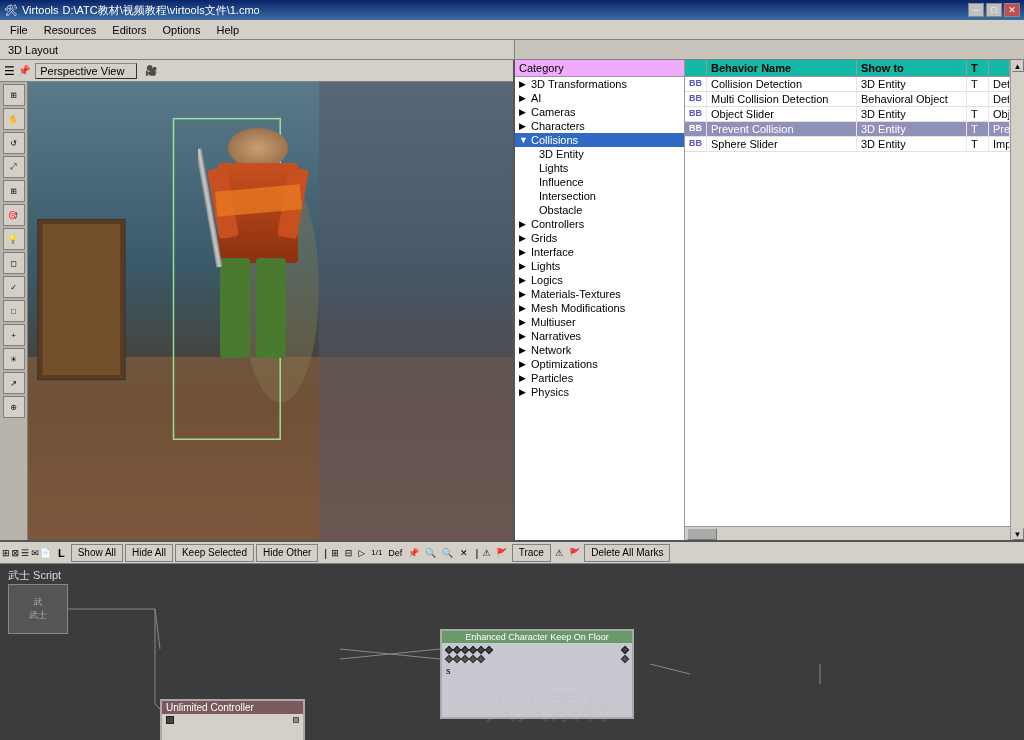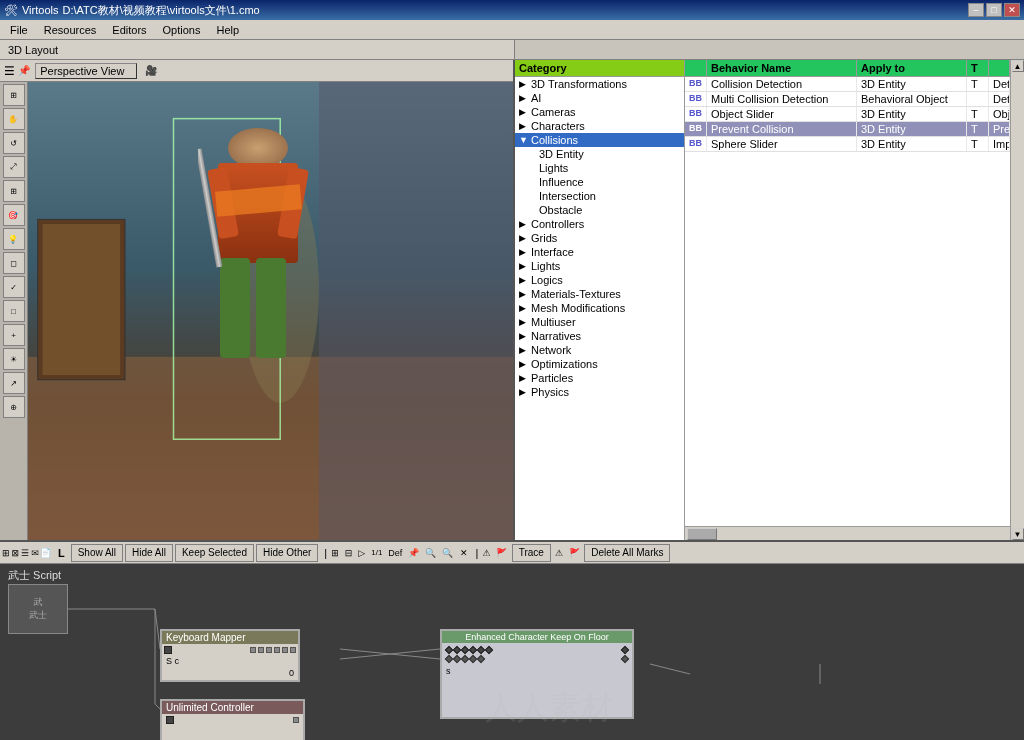--- a/index.html
+++ b/index.html
@@ -37,29 +37,29 @@
     .bb-tab { padding: 2px 12px; font-size: 11px; cursor: pointer; border-right: 1px solid #999; display: flex; align-items: center; }
     .bb-tab.active { background: #d4d0c8; border-bottom: 1px solid #d4d0c8; font-weight: bold; }
     .bb-tab.inactive { background: #bab6ae; color: #666; }
 
     
     #bb-content { flex: 1; display: flex; overflow: hidden; }
     #bb-tree { width: 170px; border-right: 1px solid #999; overflow-y: auto; background: #fff; }
     #bb-table { flex: 1; overflow: auto; background: #fff; }
 
     
-    .tree-header { background: #84cc16; padding: 2px 4px; font-size: 11px; font-weight: bold; border-bottom: 1px solid #999; display: flex; gap: 40px; }
+    .tree-header { background: #f0abfc; padding: 2px 4px; font-size: 11px; font-weight: normal; border-bottom: 1px solid #999; display: flex; gap: 40px; }
     .tree-item { padding: 1px 4px; font-size: 11px; cursor: pointer; display: flex; align-items: center; gap: 2px; }
     .tree-item.selected { background: #316ac5; color: white; }
     .tree-item.expanded { }
     .tree-arrow { width: 10px; font-size: 9px; }
     .tree-sub-item { padding: 1px 4px 1px 24px; font-size: 11px; cursor: pointer; }
 
     
-    .table-header { display: grid; grid-template-columns: 20px 160px 120px 60px auto; background: #22c55e; border-bottom: 1px solid #999; position: sticky; top: 0; }
+    .table-header { display: grid; grid-template-columns: 20px 160px 120px 60px auto; background: #14b8a6; border-bottom: 1px solid #999; position: sticky; top: 0; }
     .th-cell { padding: 2px 4px; font-size: 11px; font-weight: bold; border-right: 1px solid #999; }
     .table-row { display: grid; grid-template-columns: 20px 160px 120px 60px auto; border-bottom: 1px solid #e0e0e0; }
     .td-cell { padding: 1px 4px; font-size: 11px; border-right: 1px solid #e8e8e8; white-space: nowrap; overflow: hidden; }
 
     
     #bottom-panels { height: 220px; display: flex; flex-direction: column; }
     #bottom-tabs { background: #d4d0c8; height: 20px; display: flex; align-items: flex-end; border-top: 2px solid #555; }
     .bottom-tab { padding: 2px 12px; font-size: 11px; cursor: pointer; border: 1px solid #999; border-bottom: none; margin-right: 2px; }
     .bottom-tab.active { background: #d4d0c8; }
     .bottom-tab.inactive { background: #bab6ae; color: #555; }
@@ -203,21 +203,21 @@
         <div class="tree-item"><span class="tree-arrow">▶</span>Network</div>
         <div class="tree-item"><span class="tree-arrow">▶</span>Optimizations</div>
         <div class="tree-item"><span class="tree-arrow">▶</span>Particles</div>
         <div class="tree-item"><span class="tree-arrow">▶</span>Physics</div>
       </div>
 
       <div id="bb-table" style="position:relative;">
         <div class="table-header" style="display:grid; grid-template-columns:22px 150px 110px 22px auto;">
           <div class="th-cell"></div>
           <div class="th-cell">Behavior Name</div>
-          <div class="th-cell">Apply to</div>
+          <div class="th-cell">Show to</div>
           <div class="th-cell">T</div>
           <div class="th-cell"></div>
         </div>
 
         <div class="table-row" style="display:grid; grid-template-columns:22px 150px 110px 22px auto;">
           <div class="td-cell" style="color:#5555cc; font-size:9px; font-weight:bold;">BB</div>
           <div class="td-cell">Collision Detection</div>
           <div class="td-cell">3D Entity</div>
           <div class="td-cell">T</div>
           <div class="td-cell">Detects th</div>
@@ -319,46 +319,20 @@
       <line x1="340" y1="95" x2="440" y2="85" stroke="#888" stroke-width="1"></line>
 
       <line x1="650" y1="100" x2="690" y2="110" stroke="#888" stroke-width="1"></line>
 
       <line x1="820" y1="100" x2="820" y2="120" stroke="#888" stroke-width="1"></line>
 
       <line x1="155" y1="45" x2="155" y2="140" stroke="#888" stroke-width="1"></line>
       <line x1="155" y1="140" x2="160" y2="145" stroke="#888" stroke-width="1"></line>
     </svg>
 
-    <div class="keyboard-node" style="left:160px; top:65px; width:140px; min-height:50px;">
-      <div class="keyboard-node-title">Keyboard Mapper</div>
-      <div style="padding:2px; display:flex; justify-content:space-between; align-items:center;">
-        <div style="display:flex; flex-direction:column; gap:2px;">
-          <div style="display:flex; align-items:center; gap:2px;">
-            <div style="width:8px; height:8px; background:#444; border:1px solid #222;"></div>
-          </div>
-        </div>
-        <div style="display:flex; flex-direction:column; gap:2px;">
-          <div style="display:flex; flex-direction:row; gap:2px; flex-wrap:wrap; max-width:70px; justify-content:flex-end;">
-            <div style="width:6px; height:6px; background:#888; border:1px solid #555;"></div>
-            <div style="width:6px; height:6px; background:#888; border:1px solid #555;"></div>
-            <div style="width:6px; height:6px; background:#888; border:1px solid #555;"></div>
-            <div style="width:6px; height:6px; background:#888; border:1px solid #555;"></div>
-            <div style="width:6px; height:6px; background:#888; border:1px solid #555;"></div>
-            <div style="width:6px; height:6px; background:#888; border:1px solid #555;"></div>
-          </div>
-        </div>
-      </div>
-      <div style="padding:0 4px 2px; font-size:9px; display:flex; justify-content:space-between;">
-        <span>S c</span>
-      </div>
-      <div style="padding:0 4px 2px; font-size:9px; text-align:right;">
-        <span>0</span>
-      </div>
-    </div>
 
     <div class="unlimited-node" style="left:160px; top:135px; width:145px; min-height:50px;">
       <div class="unlimited-node-title">Unlimited Controller</div>
       <div style="padding:2px 4px; display:flex; justify-content:space-between; align-items:center;">
         <div style="display:flex; flex-direction:column; gap:2px;">
           <div style="width:8px; height:8px; background:#444; border:1px solid #222;"></div>
         </div>
         <div style="display:flex; flex-direction:column; gap:2px; align-items:flex-end;">
           <div style="width:6px; height:6px; background:#888; border:1px solid #555;"></div>
         </div>

